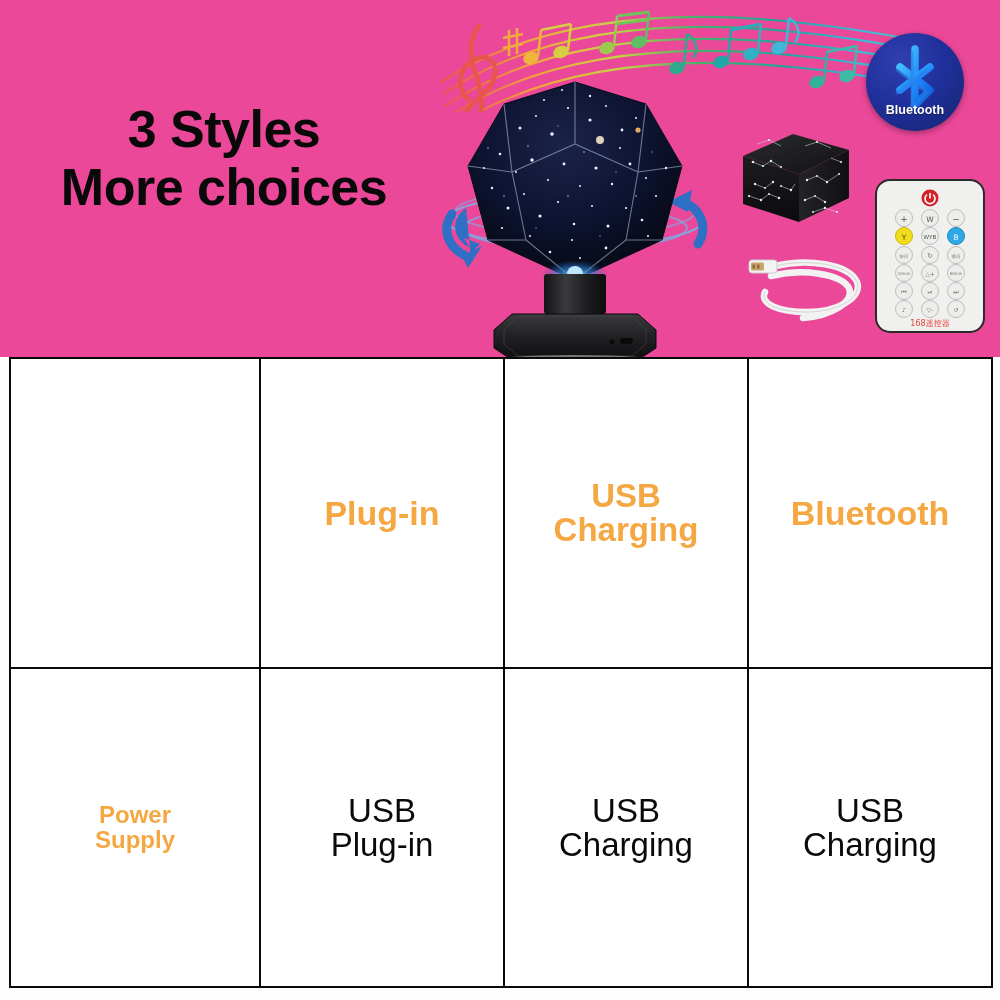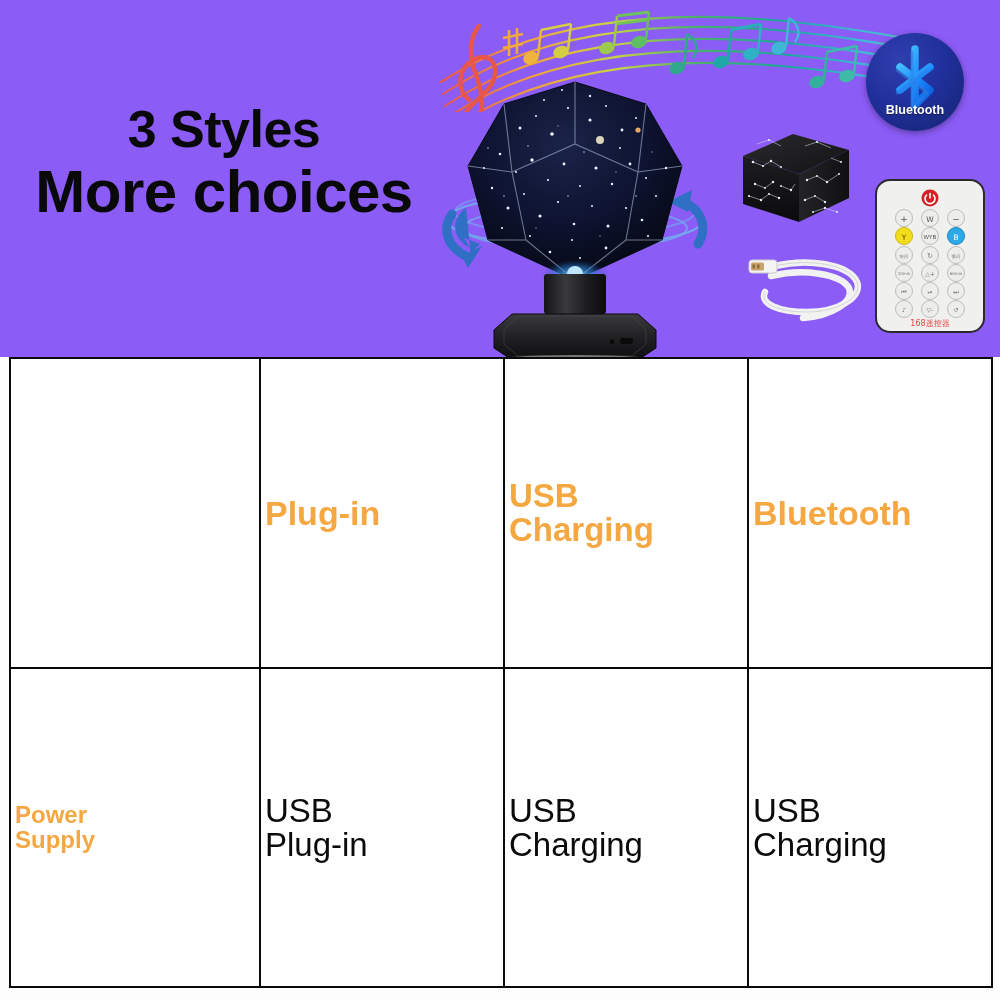--- a/index.html
+++ b/index.html
@@ -5,29 +5,29 @@
   * { box-sizing: border-box; margin: 0; padding: 0; }
   html, body {
     width: 1000px; height: 1000px;
     background: #ffffff;
     font-family: "Liberation Sans", sans-serif;
     overflow: hidden;
   }
   #page { position: relative; width: 1000px; height: 1000px; background: #fdfdfd; }
 
   
-  #hero { position: absolute; left: 0; top: 0; width: 1000px; height: 357px; background: #8b5cf6; overflow: hidden; }
+  #hero { position: absolute; left: 0; top: 0; width: 1000px; height: 357px; background: #ec4899; overflow: hidden; }
 
   #headline { position: absolute; left: 14px; top: 100px; width: 420px; text-align: center; }
   #headline .line {
     font-weight: bold; color: #090909; letter-spacing: -0.5px;
     font-family: "Liberation Sans", sans-serif; line-height: 1.12;
   }
   #headline .l1 { font-size: 52px; }
-  #headline .l2 { font-size: 60px; }
+  #headline .l2 { font-size: 52px; }
 
   
   #music { position: absolute; left: 425px; top: 2px; width: 520px; height: 110px; }
 
   
   #lamp { position: absolute; left: 440px; top: 68px; width: 270px; height: 292px; }
   .lampsvg { display: block; }
 
   
   #giftbox { position: absolute; left: 735px; top: 128px; width: 120px; height: 105px; }
@@ -53,21 +53,21 @@
 
   
   #cmp {
     position: absolute; left: 9px; top: 357px;
     width: 982px; height: 631px;
     border-collapse: collapse; table-layout: fixed;
     background: #ffffff;
   }
   #cmp td {
     border: 2px solid #0a0a0a;
-    vertical-align: middle;
+    text-align: center; vertical-align: middle;
     padding: 2px 4px;
   }
   #cmp col.c0 { width: 250px; }
   #cmp col.c1 { width: 244px; }
   #cmp col.c2 { width: 244px; }
   #cmp col.c3 { width: 244px; }
 
   tr.r-head td { height: 104px; }
   tr.r-body td { height: 107px; }
 

